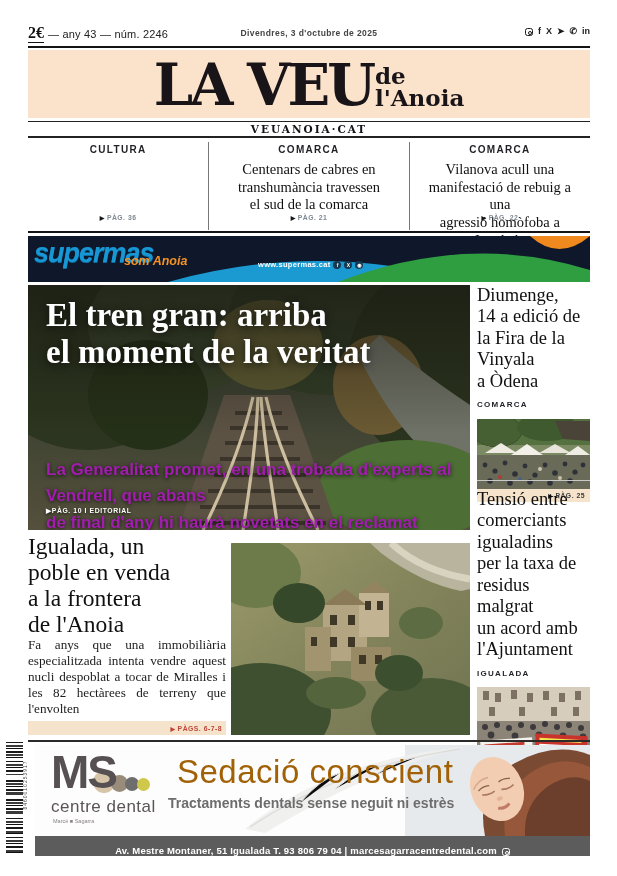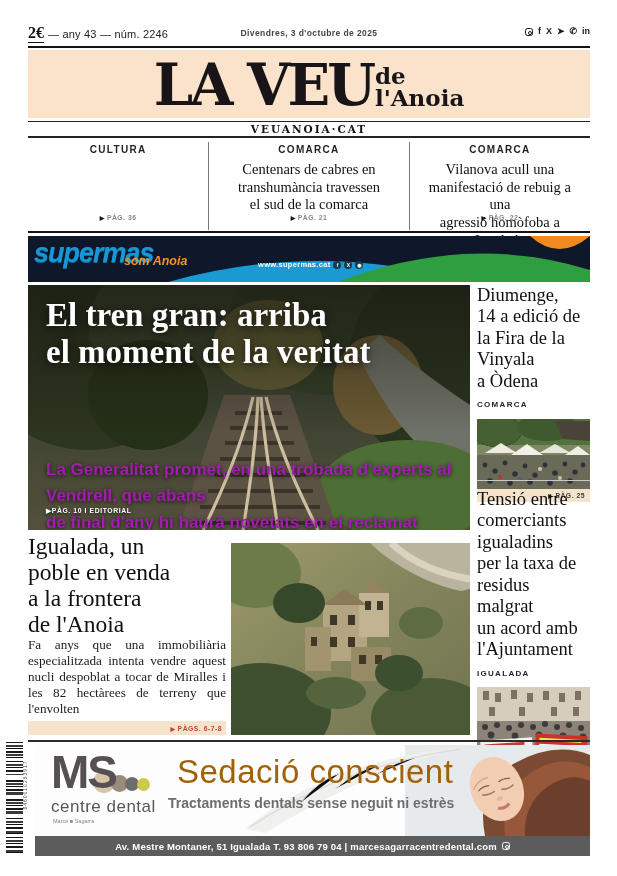--- a/index.html
+++ b/index.html
@@ -76,21 +76,21 @@
   .rule-bottom { position:absolute; left:28px; right:27px; top:740px; height:1.5px; background:#2a2a2a; }
   .dental { position:absolute; left:35px; right:27px; top:745px; height:111px; background:#fdfdfd; overflow:hidden; cursor:pointer; }
   .ms-logo { position:absolute; left:16px; top:4px; font-size:46px; font-weight:bold; color:#575052; letter-spacing:-2px; line-height:1; z-index:2; }
   .ms-dot { position:absolute; border-radius:50%; z-index:1; }
   .ms-sub { position:absolute; left:16px; top:52px; font-size:17px; color:#5a5456; letter-spacing:.5px; z-index:2; }
   .ms-small { position:absolute; left:18px; top:73px; font-size:5.5px; color:#8a8486; z-index:2; }
   .sed-head { position:absolute; left:130px; top:8px; font-size:33px; color:#a16207; letter-spacing:.5px; z-index:2;margin-left:12px; }
   .sed-sub { position:absolute; left:133px; top:50px; font-size:14px; font-weight:bold; color:#6d6d6d; z-index:2; }
   .feather { position:absolute; left:205px; top:-4px; z-index:1; opacity:.95; }
   .woman { position:absolute; right:0; top:0; width:185px; height:91px; z-index:0; }
-  .dental-bar { position:absolute; left:0; right:0; bottom:0; height:20px; background:#5c5c5c; display:flex; align-items:center; justify-content:center; gap:5px; z-index:3;margin-top:16px; }
+  .dental-bar { position:absolute; left:0; right:0; bottom:0; height:20px; background:#5c5c5c; display:flex; align-items:flex-end; justify-content:center; gap:5px; z-index:3;margin-top:16px; }
   .dental-bar-text { color:#fff; font-size:9.5px; font-weight:bold; letter-spacing:.2px; }
   .ig-ico-w { width:8px; height:8px; border:1.2px solid #fff; border-radius:2.5px; position:relative; display:inline-block; }
   .ig-ico-w::after { content:""; position:absolute; left:1.8px; top:1.8px; width:2.4px; height:2.4px; border:1px solid #fff; border-radius:50%; }
 
   
   .barcode { position:absolute; left:6px; top:742px; width:17px; height:112px;
     background:repeating-linear-gradient(180deg,#1a1a1a 0 1.5px,#fff 1.5px 3px,#3a3a3a 3px 5px,#fff 5px 6px,#111 6px 7px,#fff 7px 9.5px); }
   .barcode-num { position:absolute; left:-20px; top:782px; transform:rotate(-90deg); transform-origin:center; font-size:5px; color:#444; letter-spacing:1px; width:90px; text-align:center; }
 </style>
 </head>

